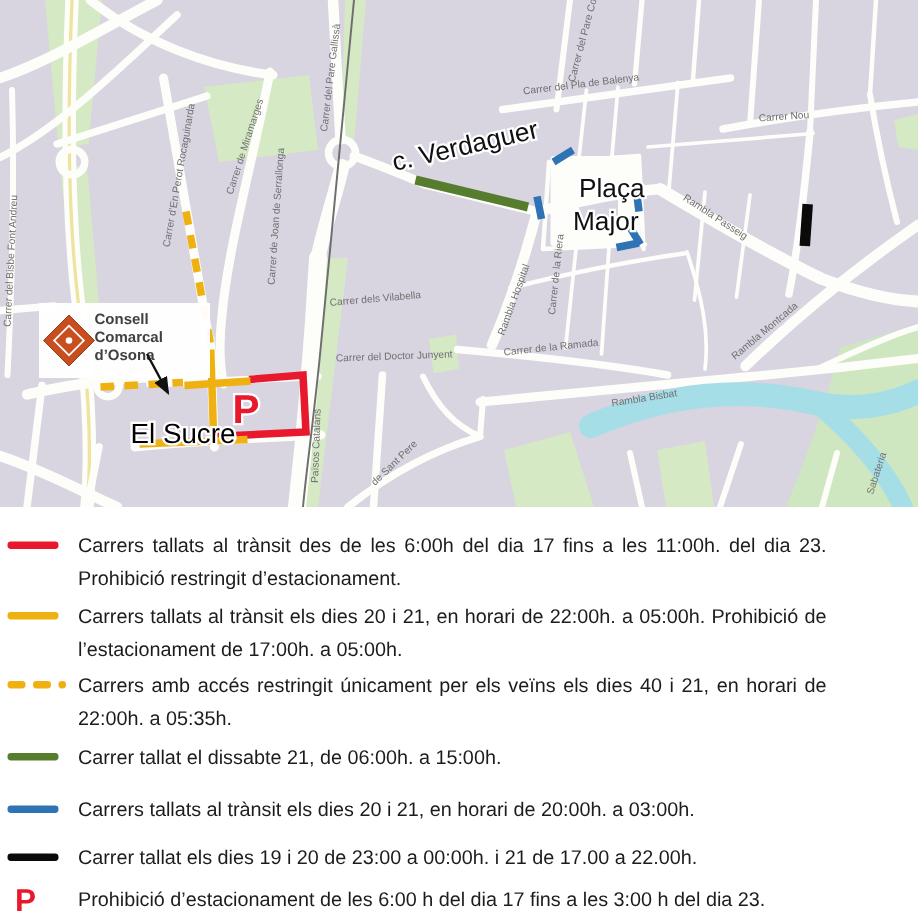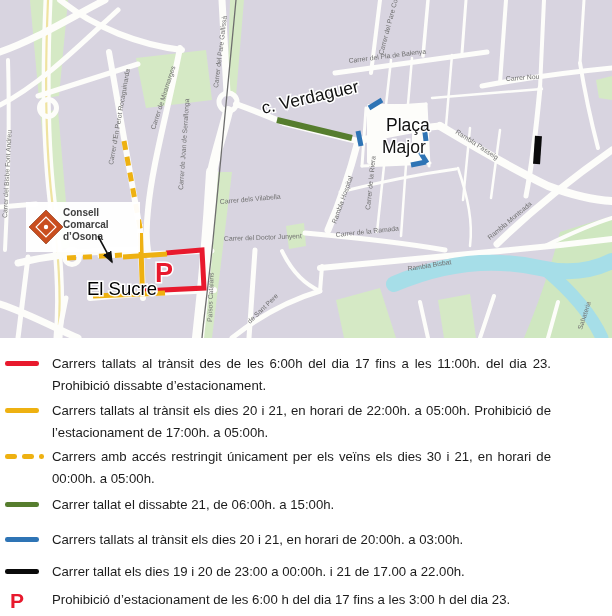--- a/index.html
+++ b/index.html
@@ -186,21 +186,21 @@
   </svg>
 
   <div>
 
     <div class="legend-row" style="top:353px">
       <div class="sw">
         <div class="line-sw" style="background-color: rgb(232, 25, 45);"></div>
       </div>
       <div class="txt">
         <div class="jst">Carrers tallats al trànsit des de les 6:00h del dia 17 fins a les 11:00h. del dia 23.</div>
-        <div>Prohibició dissabte d’estacionament.</div>
+        <div>Prohibició restringit d’estacionament.</div>
       </div>
     </div>
 
     <div class="legend-row" style="top:400px">
       <div class="sw">
         <div class="line-sw" style="background-color: rgb(238, 177, 17);"></div>
       </div>
       <div class="txt">
         <div class="jst">Carrers tallats al trànsit els dies 20 i 21, en horari de 22:00h. a 05:00h. Prohibició de</div>
         <div>l’estacionament de 17:00h. a 05:00h.</div>
@@ -209,22 +209,22 @@
 
     <div class="legend-row" style="top:446px">
       <div class="sw">
         <div class="dash-sw">
           <span class="dash-seg seg-a" style="background-color: rgb(238, 177, 17);"></span>
           <span class="dash-seg seg-b" style="background-color: rgb(238, 177, 17);"></span>
           <span class="dash-seg seg-c" style="background-color: rgb(238, 177, 17);"></span>
         </div>
       </div>
       <div class="txt">
-        <div class="jst">Carrers amb accés restringit únicament per els veïns els dies 30 i 21, en horari de</div>
-        <div>00:00h. a 05:00h.</div>
+        <div class="jst">Carrers amb accés restringit únicament per els veïns els dies 40 i 21, en horari de</div>
+        <div>22:00h. a 05:35h.</div>
       </div>
     </div>
 
     <div class="legend-row" style="top:494px">
       <div class="sw">
         <div class="line-sw" style="background-color: rgb(86, 125, 46);"></div>
       </div>
       <div class="txt">
         <div>Carrer tallat el dissabte 21, de 06:00h. a 15:00h.</div>
       </div>

